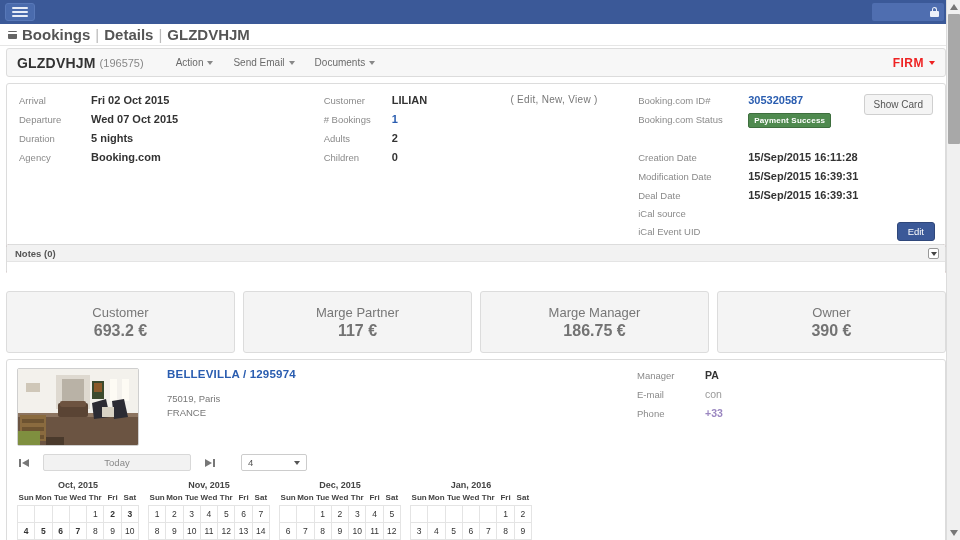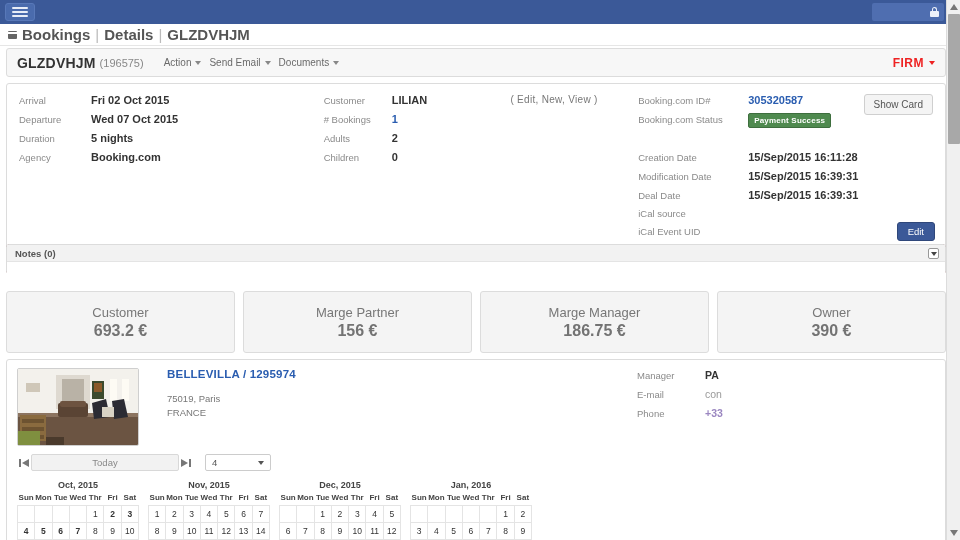--- a/index.html
+++ b/index.html
@@ -56,21 +56,21 @@
     border:1px solid #dcdcdc; background:#fff; border-radius:3px;
   }
 
   
   .titlebar {
     top:48px; height:29px;
     background:#f7f7f7; display:flex; align-items:center; padding:0 10px;
   }
   .code { font-size:14px; font-weight:bold; color:#333; letter-spacing:.2px; }
   .code-num { font-size:11px; color:#888; font-weight:normal; margin-left:4px; }
-  .menus { display:flex; align-items:flex-start; margin-left:20px; gap:8px; }
+  .menus { display:flex; align-items:flex-start; margin-left:32px; gap:20px; }
   .menu-item { font-size:10px; color:#6a6a6a; cursor:pointer; display:flex; align-items:center; gap:4px; }
   .caret { width:0;height:0;border-left:3px solid transparent;border-right:3px solid transparent;border-top:4px solid #888; display:inline-block; }
   .firm {
     margin-left:auto; display:flex; align-items:center; gap:5px;
     font-size:12px; font-weight:bold; color:#ee2222; letter-spacing:.5px;
   }
   .firm .caret { border-top-color:#ee2222; }
 
   
   .details { top:83px; height:167px; padding:10px 12px; }
@@ -135,21 +135,21 @@
   .prop-title { font-size:11.5px; font-weight:bold; color:#2a5db0; letter-spacing:.2px; cursor:pointer; }
   .prop-addr { margin-top:12px; font-size:9.5px; color:#777; line-height:1.5; }
   .prop-contact { position:absolute; left:620px; top:1px; }
   .crow { display:flex; align-items:baseline; margin-bottom:7px; }
   .clabel { width:68px; font-size:9.5px; color:#8a8a8a; }
   .cval { font-size:10.5px; font-weight:bold; color:#333; }
   .cval.muted { font-weight:normal; color:#9a9a9a; }
   .cval.phone { font-weight:bold; color:#9a86c0; }
 
   
-  .calctl { display:flex; align-items:center; margin-top:8px; gap:0; }
+  .calctl { display:flex; align-items:center; margin-top:8px; gap:12px; }
   .navbtn { width:14px; height:14px; cursor:pointer; position:relative; }
   .navbtn svg { display:block; }
   .todaybtn {
     width:148px; height:17px; background:#f2f2f2; border:1px solid #d8d8d8; border-radius:2px;
     display:flex; align-items:center; justify-content:center; font-size:9.5px; color:#888; cursor:pointer;
   }
   .monthsel {
     margin-left:12px; width:66px; height:17px; background:#fff; border:1px solid #ccc; border-radius:2px;
     display:flex; align-items:center; padding:0 6px; font-size:9.5px; color:#555; cursor:pointer;
   }
@@ -327,21 +327,21 @@
     <div class="notes-body"></div>
   </div>
 
   <div class="kpis">
     <div class="kpi">
       <div class="kpi-label">Customer</div>
       <div class="kpi-value">693.2 €</div>
     </div>
     <div class="kpi">
       <div class="kpi-label">Marge Partner</div>
-      <div class="kpi-value">156 €</div>
+      <div class="kpi-value">117 €</div>
     </div>
     <div class="kpi">
       <div class="kpi-label">Marge Manager</div>
       <div class="kpi-value">186.75 €</div>
     </div>
     <div class="kpi">
       <div class="kpi-label">Owner</div>
       <div class="kpi-value">390 €</div>
     </div>
   </div>

